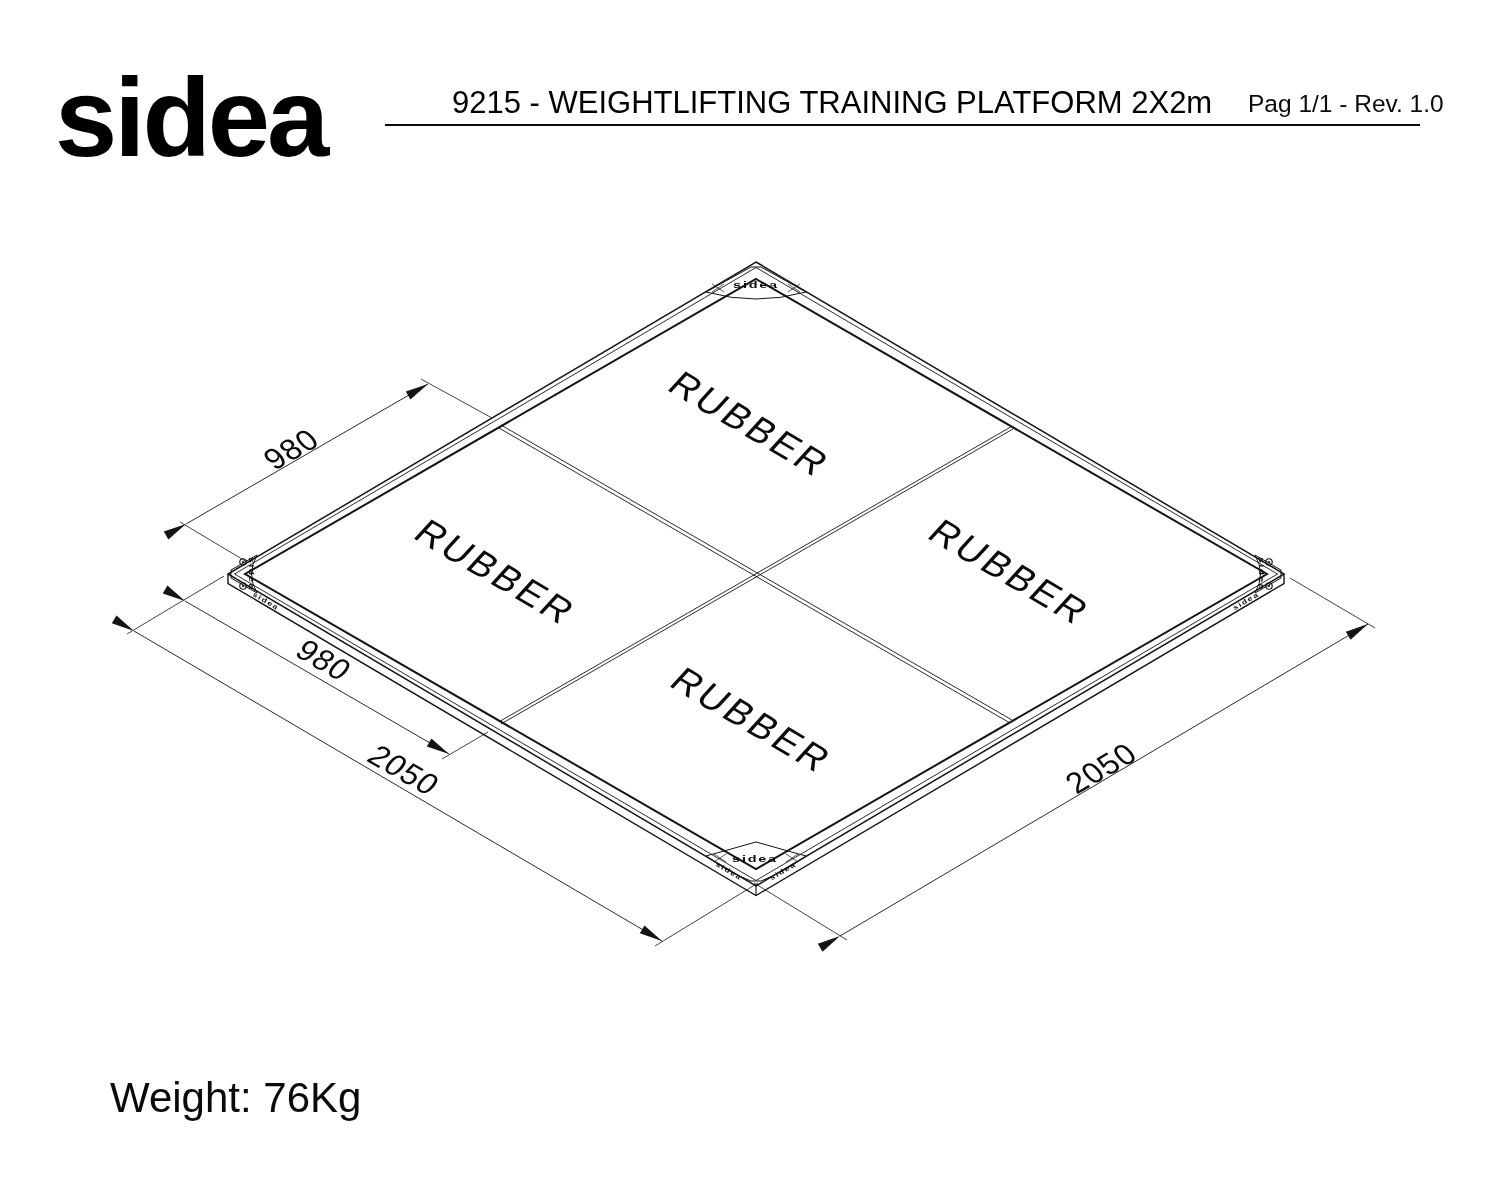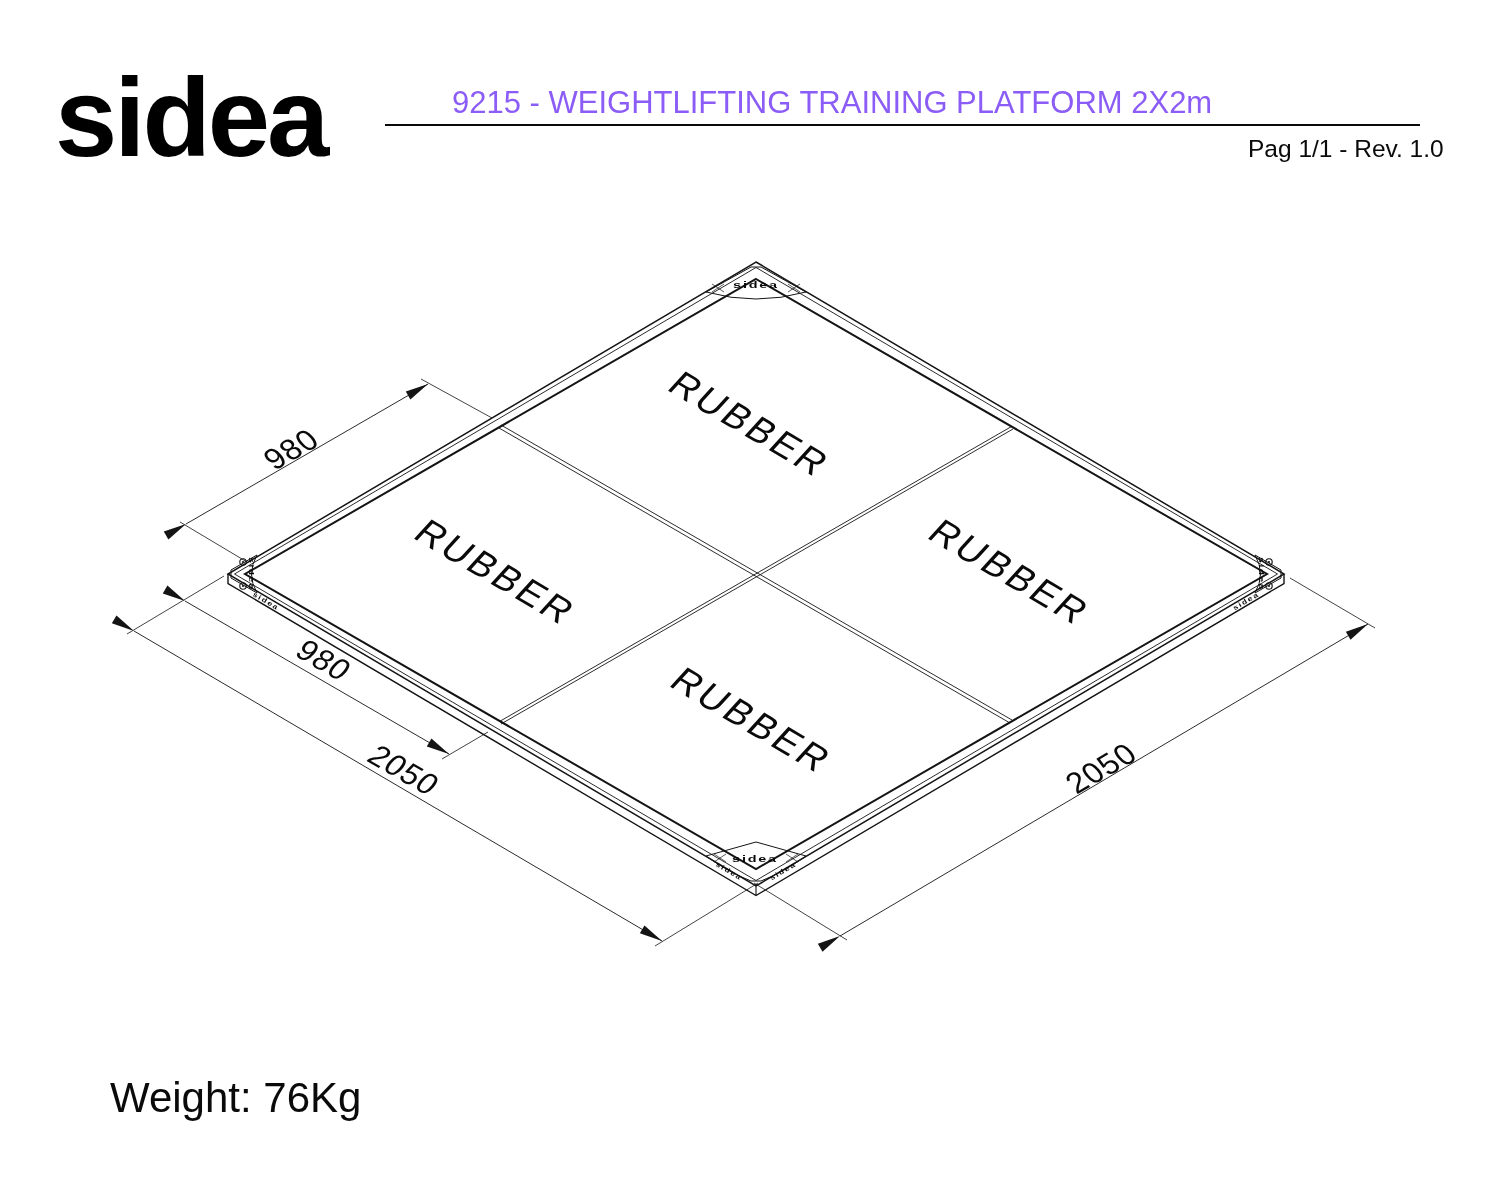--- a/index.html
+++ b/index.html
@@ -1,20 +1,20 @@
 <!DOCTYPE html>
 <html><head>
 <meta charset="utf-8">
 <style>
   html,body{margin:0;padding:0;background:#fff;}
   body{width:1500px;height:1200px;position:relative;font-family:"Liberation Sans",sans-serif;color:#000;overflow:hidden;}
   .abs{position:absolute;}
   #logo{left:55px;top:62px;font-size:112px;line-height:112px;font-weight:700;letter-spacing:-3px;color:#000;}
-  #title{left:452px;top:87px;font-size:31px;line-height:31px;font-weight:400;color:#8b5cf6;white-space:nowrap;}
-  #pageinfo{left:1248px;top:92px;font-size:24.5px;line-height:24.5px;color:#0a0a0a;white-space:nowrap;margin-top:45px;}
+  #title{left:452px;top:87px;font-size:31px;line-height:31px;font-weight:400;color:#000000;white-space:nowrap;}
+  #pageinfo{left:1248px;top:92px;font-size:24.5px;line-height:24.5px;color:#0a0a0a;white-space:nowrap;}
   #divider{left:385px;top:124px;width:1035px;height:0;border-top:2px solid #0a0a0a;}
   #weight{left:62px;top:1077px;font-size:42px;line-height:42px;color:#0a0a0a;white-space:nowrap;margin-left:48px;}
   svg{position:absolute;left:0;top:0;}
   svg .ln{stroke:#141414;fill:none;}
   svg text{fill:#0a0a0a;}
   .dimtxt{font-size:31px;letter-spacing:1px;}
   .rubtxt{font-size:37px;letter-spacing:3.5px;}
   .brandtxt{font-weight:700;letter-spacing:1.5px;}
 </style>
 </head>

